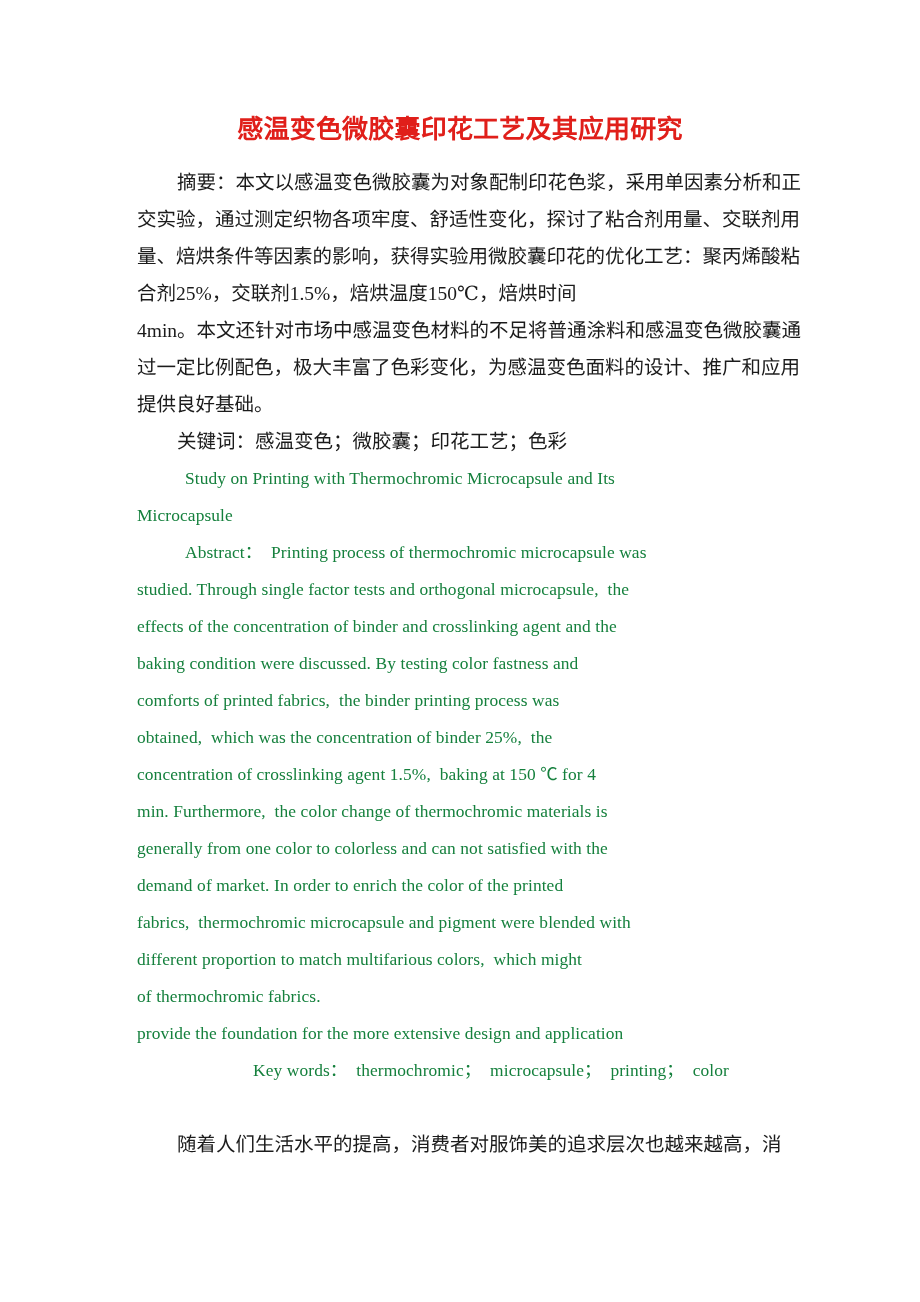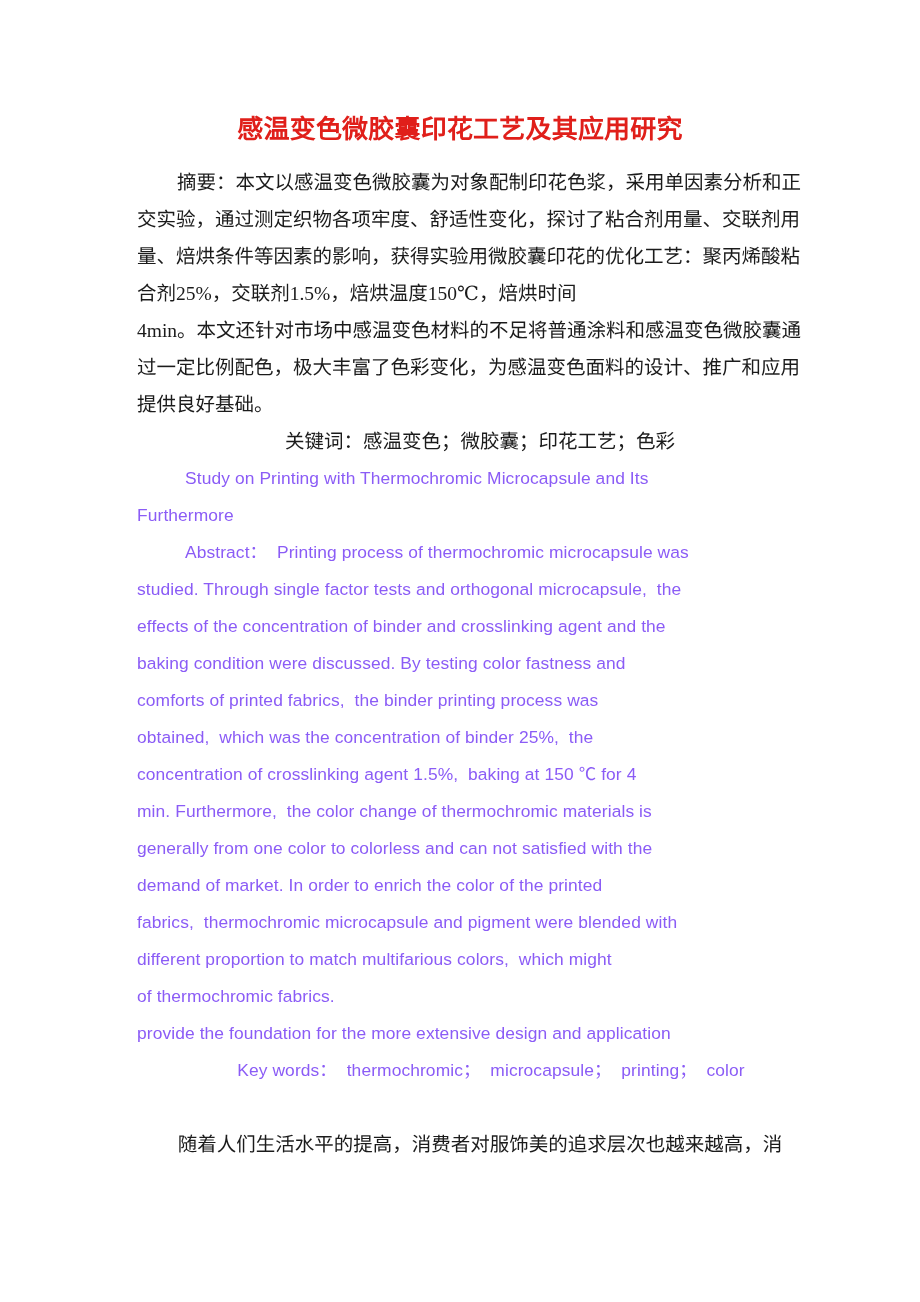--- a/index.html
+++ b/index.html
@@ -64,35 +64,34 @@
     font-family: "Liberation Serif", "DejaVu Serif", serif;
     font-size: 19.5px;
     line-height: 37px;
     color: #1b1b1b;
     white-space: nowrap;
     letter-spacing: 0px;
   }
 
   .cn-line.indent {
     padding-left: 40px;
-    text-align: center;
   }
 
   
   .en-block {
     position: absolute;
     left: 0;
     width: 660px;
   }
 
   .en-line {
-    font-family: Liberation Sans, sans-serif;
+    font-family: Liberation Serif, serif;
     font-size: 17.4px;
     line-height: 37px;
-    color: #8b5cf6;
+    color: #15803d;
     white-space: pre;
     letter-spacing: 0.1px;
   }
 
   .en-line.indent {
     padding-left: 48px;
   }
 </style>
 </head>
 <body style="background: rgb(255, 255, 255);">
@@ -112,21 +111,21 @@
       <div class="cn-line">过一定比例配色，极大丰富了色彩变化，为感温变色面料的设计、推广和应用</div>
       <div class="cn-line">提供良好基础。</div>
     </div>
 
     <div class="cn-block" style="top:423px;">
       <div class="cn-line indent">关键词：感温变色；微胶囊；印花工艺；色彩</div>
     </div>
 
     <div class="en-block" style="top:460px;">
       <div class="en-line indent">Study on Printing with Thermochromic Microcapsule and Its</div>
-      <div class="en-line">Furthermore</div>
+      <div class="en-line">Microcapsule</div>
     </div>
 
     <div class="en-block" style="top:534px;">
       <div class="en-line indent">Abstract：  Printing process of thermochromic microcapsule was</div>
       <div class="en-line">studied. Through single factor tests and orthogonal microcapsule,  the</div>
       <div class="en-line">effects of the concentration of binder and crosslinking agent and the</div>
       <div class="en-line">baking condition were discussed. By testing color fastness and</div>
       <div class="en-line">comforts of printed fabrics,  the binder printing process was</div>
       <div class="en-line">obtained,  which was the concentration of binder 25%,  the</div>
       <div class="en-line">concentration of crosslinking agent 1.5%,  baking at 150 ℃ for 4</div>

